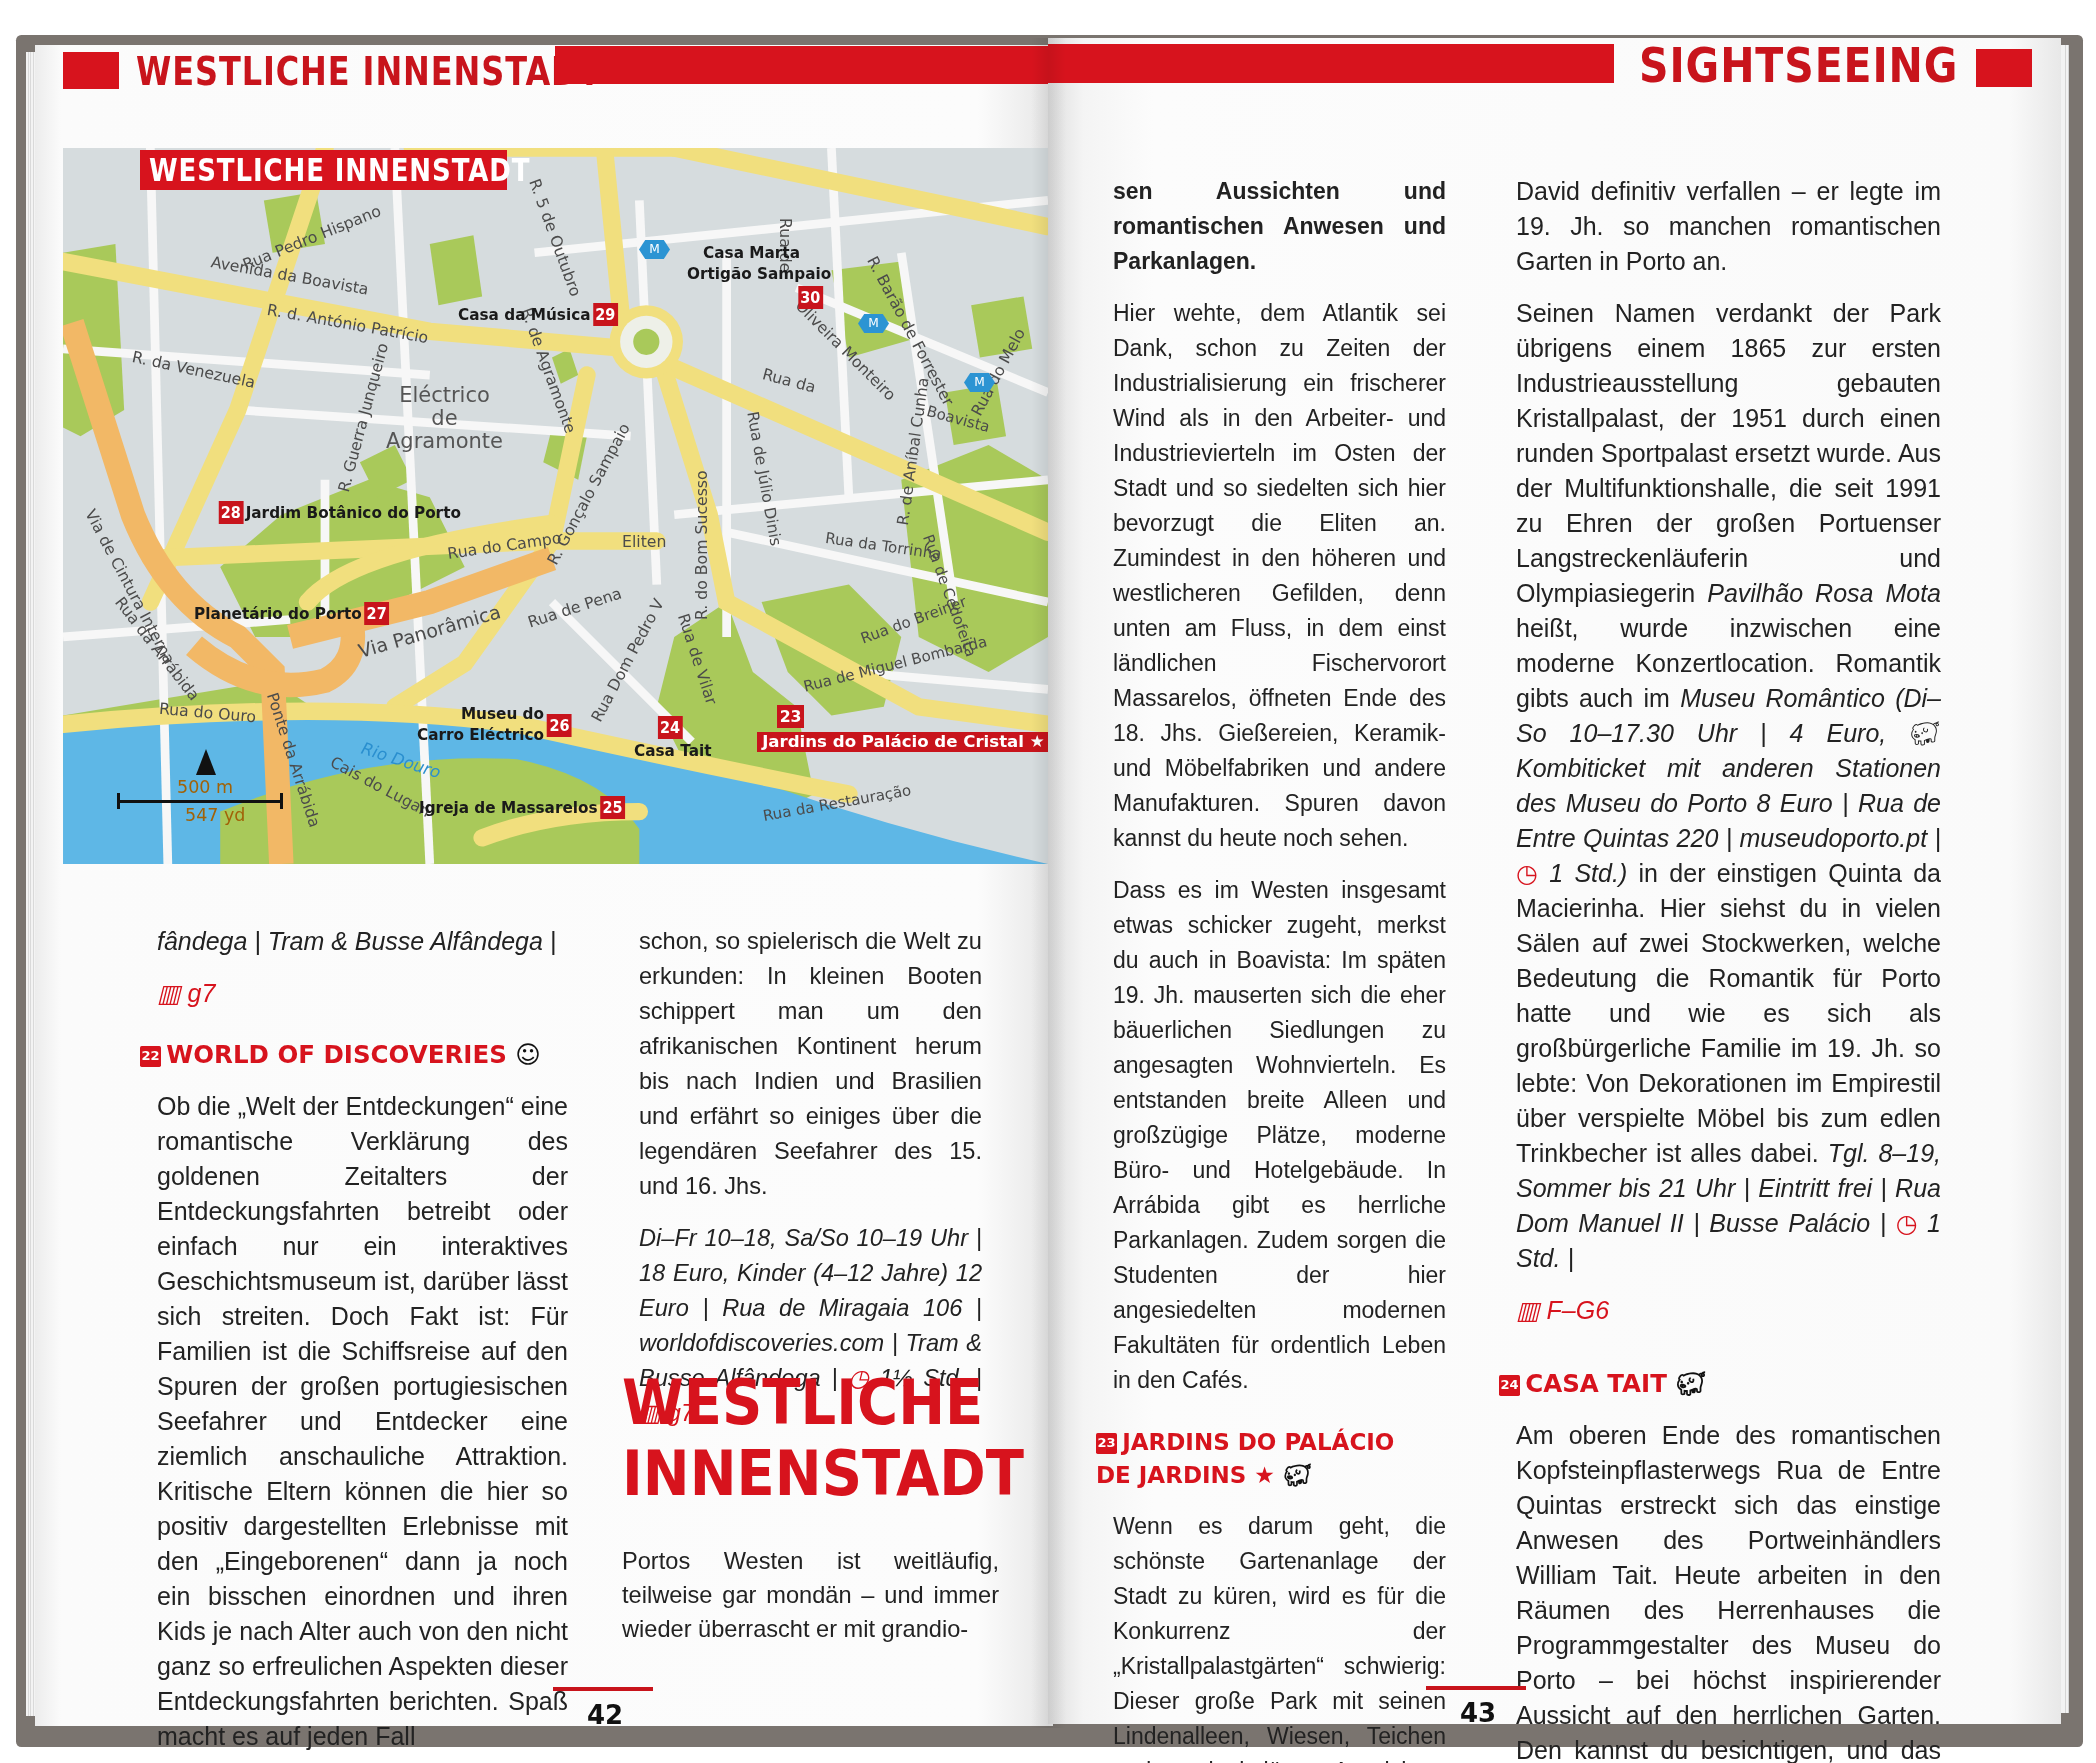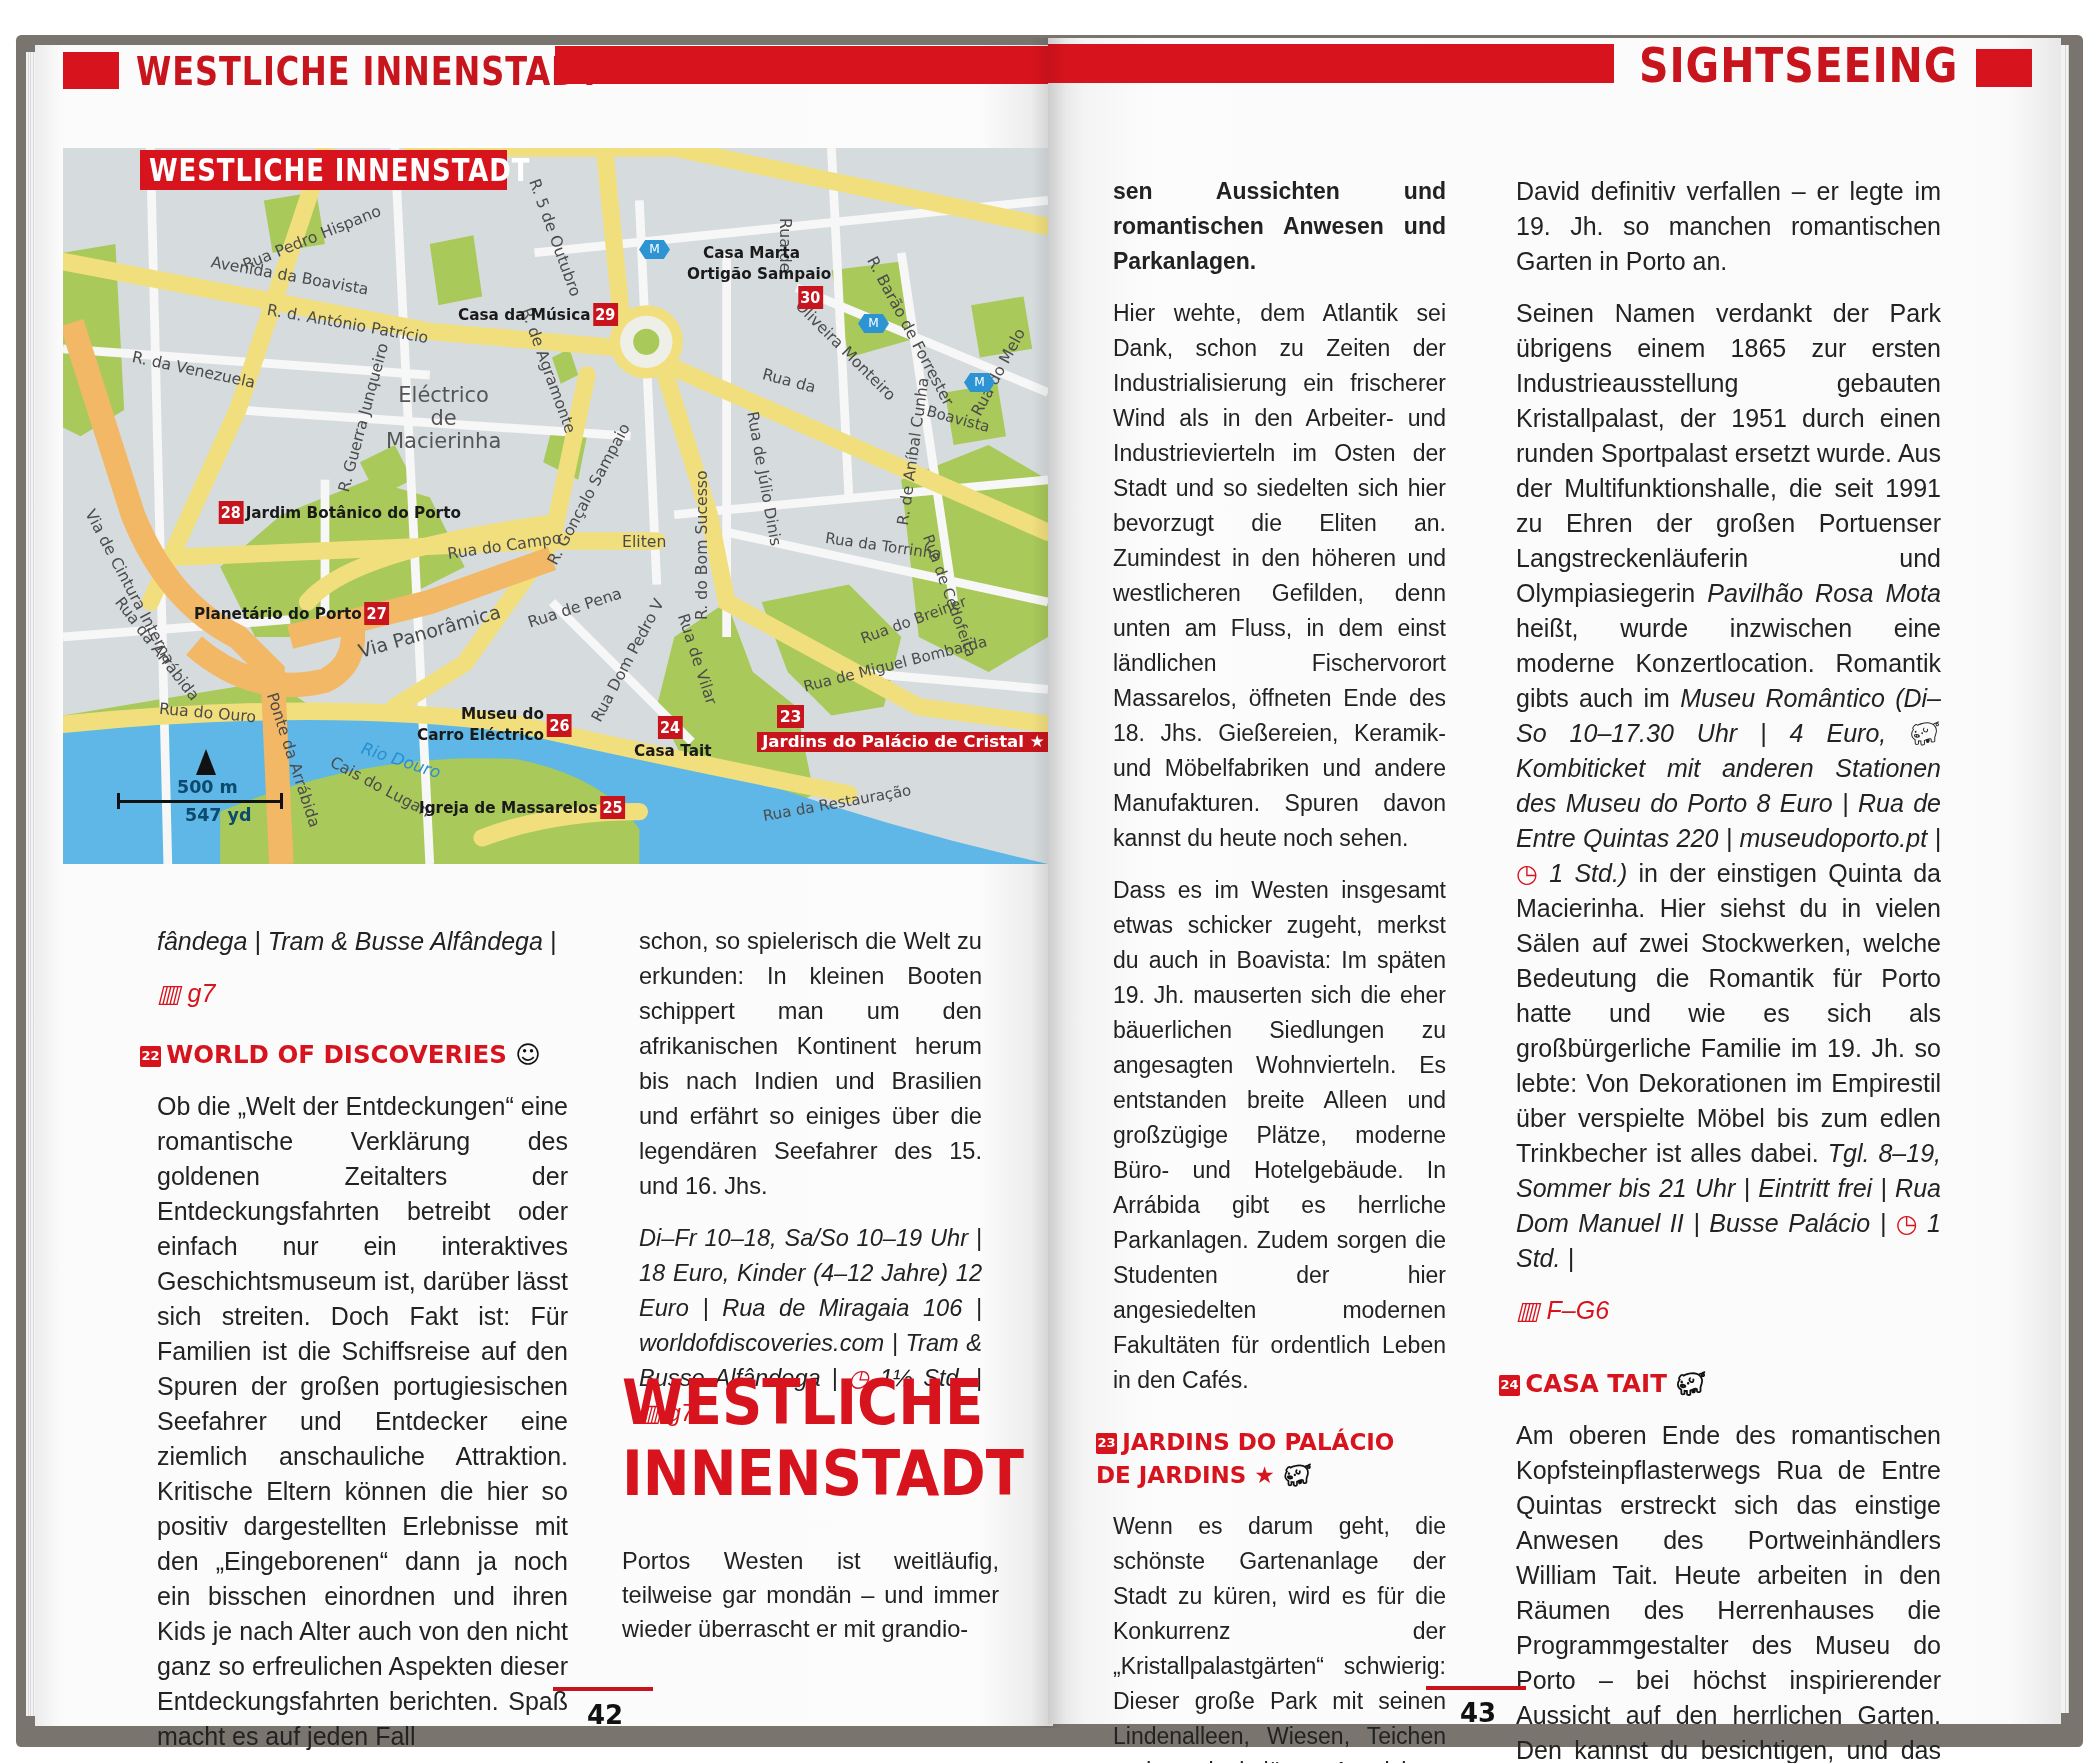--- a/index.html
+++ b/index.html
@@ -141,21 +141,21 @@
   <div class="abs st" style="left:63px;top:445px;transform:rotate(52deg);transform-origin:left top;">Rua da Arrábida</div>
   <div class="abs st" style="left:218px;top:542px;transform:rotate(72deg);transform-origin:left top;">Ponte da Arrábida</div>
   <div class="abs st" style="left:96px;top:555px;transform:rotate(5deg);">Rua do Ouro</div>
   <div class="abs st" style="left:262px;top:629px;transform:rotate(28deg);">Cais do Lugan</div>
   <div class="abs st" style="left:699px;top:646px;transform:rotate(-10deg);font-size:15px;">Rua da Restauração</div>
   <div class="abs" style="left:297px;top:603px;transform:rotate(18deg);color:#2a8fcf;font-style:italic;font-family:'DejaVu Sans',sans-serif;font-size:16.6px;">Rio Douro</div>
 
   <div class="abs" style="left:323px;top:236px;text-align:center;font-family:'DejaVu Sans',sans-serif;font-size:21px;line-height:23px;color:#555;">
     <div>Eléctrico</div>
     <div>de</div>
-    <div>Macierinha</div>
+    <div>Agramonte</div>
   </div>
 
   <div class="abs poi-lbl" style="left:395px;top:155px;">
     <span>Casa da Música</span><span class="poi-num">29</span>
   </div>
   <div class="abs metro" style="left:576px;top:92px;">M</div>
   <div class="abs poi-lbl" style="left:624px;top:94px;line-height:21px;">
     <div style="padding-left:17.5px;">Casa Marta</div>
     <div>Ortigão Sampaio</div>
     <div style="padding-left:118px;margin-top:1.7px;"><span class="poi-num">30</span></div>
@@ -192,21 +192,21 @@
   <div class="abs" style="left:217px;top:645px;width:2.6px;height:15.7px;background:#111;"></div>
   <div class="abs scale-t" style="left:122px;top:657px;">547 yd</div>
 </div>
 
 <style>
   .st{font-family:"DejaVu Sans",sans-serif;font-size:15.7px;color:#4b4b4b;white-space:nowrap;}
   .poi-lbl{font-family:"DejaVu Sans",sans-serif;font-weight:bold;font-size:16.6px;color:#1a1a1a;white-space:nowrap;transform:scaleX(0.92);transform-origin:left top;}
   .poi-num{display:inline-block;background:#c8141c;color:#fff;font-weight:bold;font-family:"DejaVu Sans",sans-serif;font-size:15.7px;line-height:23px;padding:0 2.6px;margin:0 2.6px;}
   .poi-hl{background:#c8141c;color:#fff;font-family:"DejaVu Sans",sans-serif;font-weight:bold;font-size:16.6px;padding:0.9px 5.2px;white-space:nowrap;margin-top:3.5px;}
   .metro{width:31px;height:19px;background:#2c94d3;color:#fff;font-family:"DejaVu Sans",sans-serif;font-size:12.2px;line-height:19px;text-align:center;clip-path:polygon(20% 0,80% 0,100% 50%,80% 100%,20% 100%,0 50%);}
-  .scale-t{font-family:"DejaVu Sans",sans-serif;font-weight:bold;font-size:17.5px;color:#0c4a6e;}
+  .scale-t{font-family:"DejaVu Sans",sans-serif;font-weight:normal;font-size:17.5px;color:#a16207;}
 </style>
 
 <div class="col" style="left:140px;top:907px;width:445px;">
   <p class="it">fândega | Tram &amp; Busse Alfândega |</p>
   <p class="it rd"><span>▥</span> <span>g7</span></p>
   <div class="sec-head"><span class="num-badge">22</span><span>WORLD OF DISCOVERIES</span> <span style="color:#111;">☺</span></div>
   <p>Ob die „Welt der Entdeckungen“ eine romantische Verklärung des goldenen Zeitalters der Entdeckungsfahrten betreibt oder einfach nur ein interaktives Geschichtsmuseum ist, darüber lässt sich streiten. Doch Fakt ist: Für Familien ist die Schiffsreise auf den Spuren der großen portugiesischen Seefahrer und Entdecker eine ziemlich anschauliche Attraktion. Kritische Eltern können die hier so positiv dargestellten Erlebnisse mit den „Eingeborenen“ dann ja noch ein bisschen einordnen und ihren Kids je nach Alter auch von den nicht ganz so erfreulichen Aspekten dieser Entdeckungsfahrten berichten. Spaß macht es auf jeden Fall</p>
 </div>
 
 <div class="col" style="left:622px;top:907px;width:377px;font-size:23.6px;">

